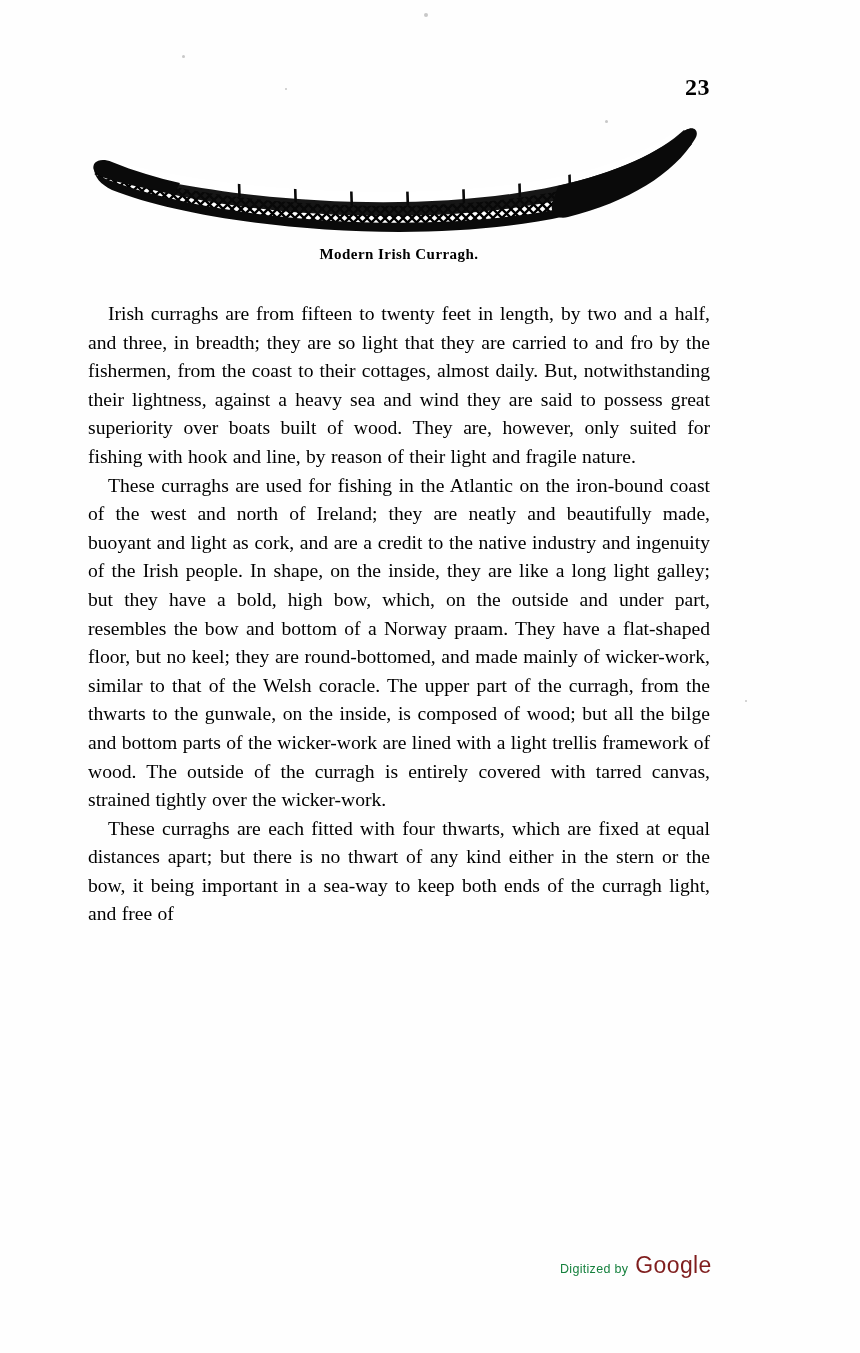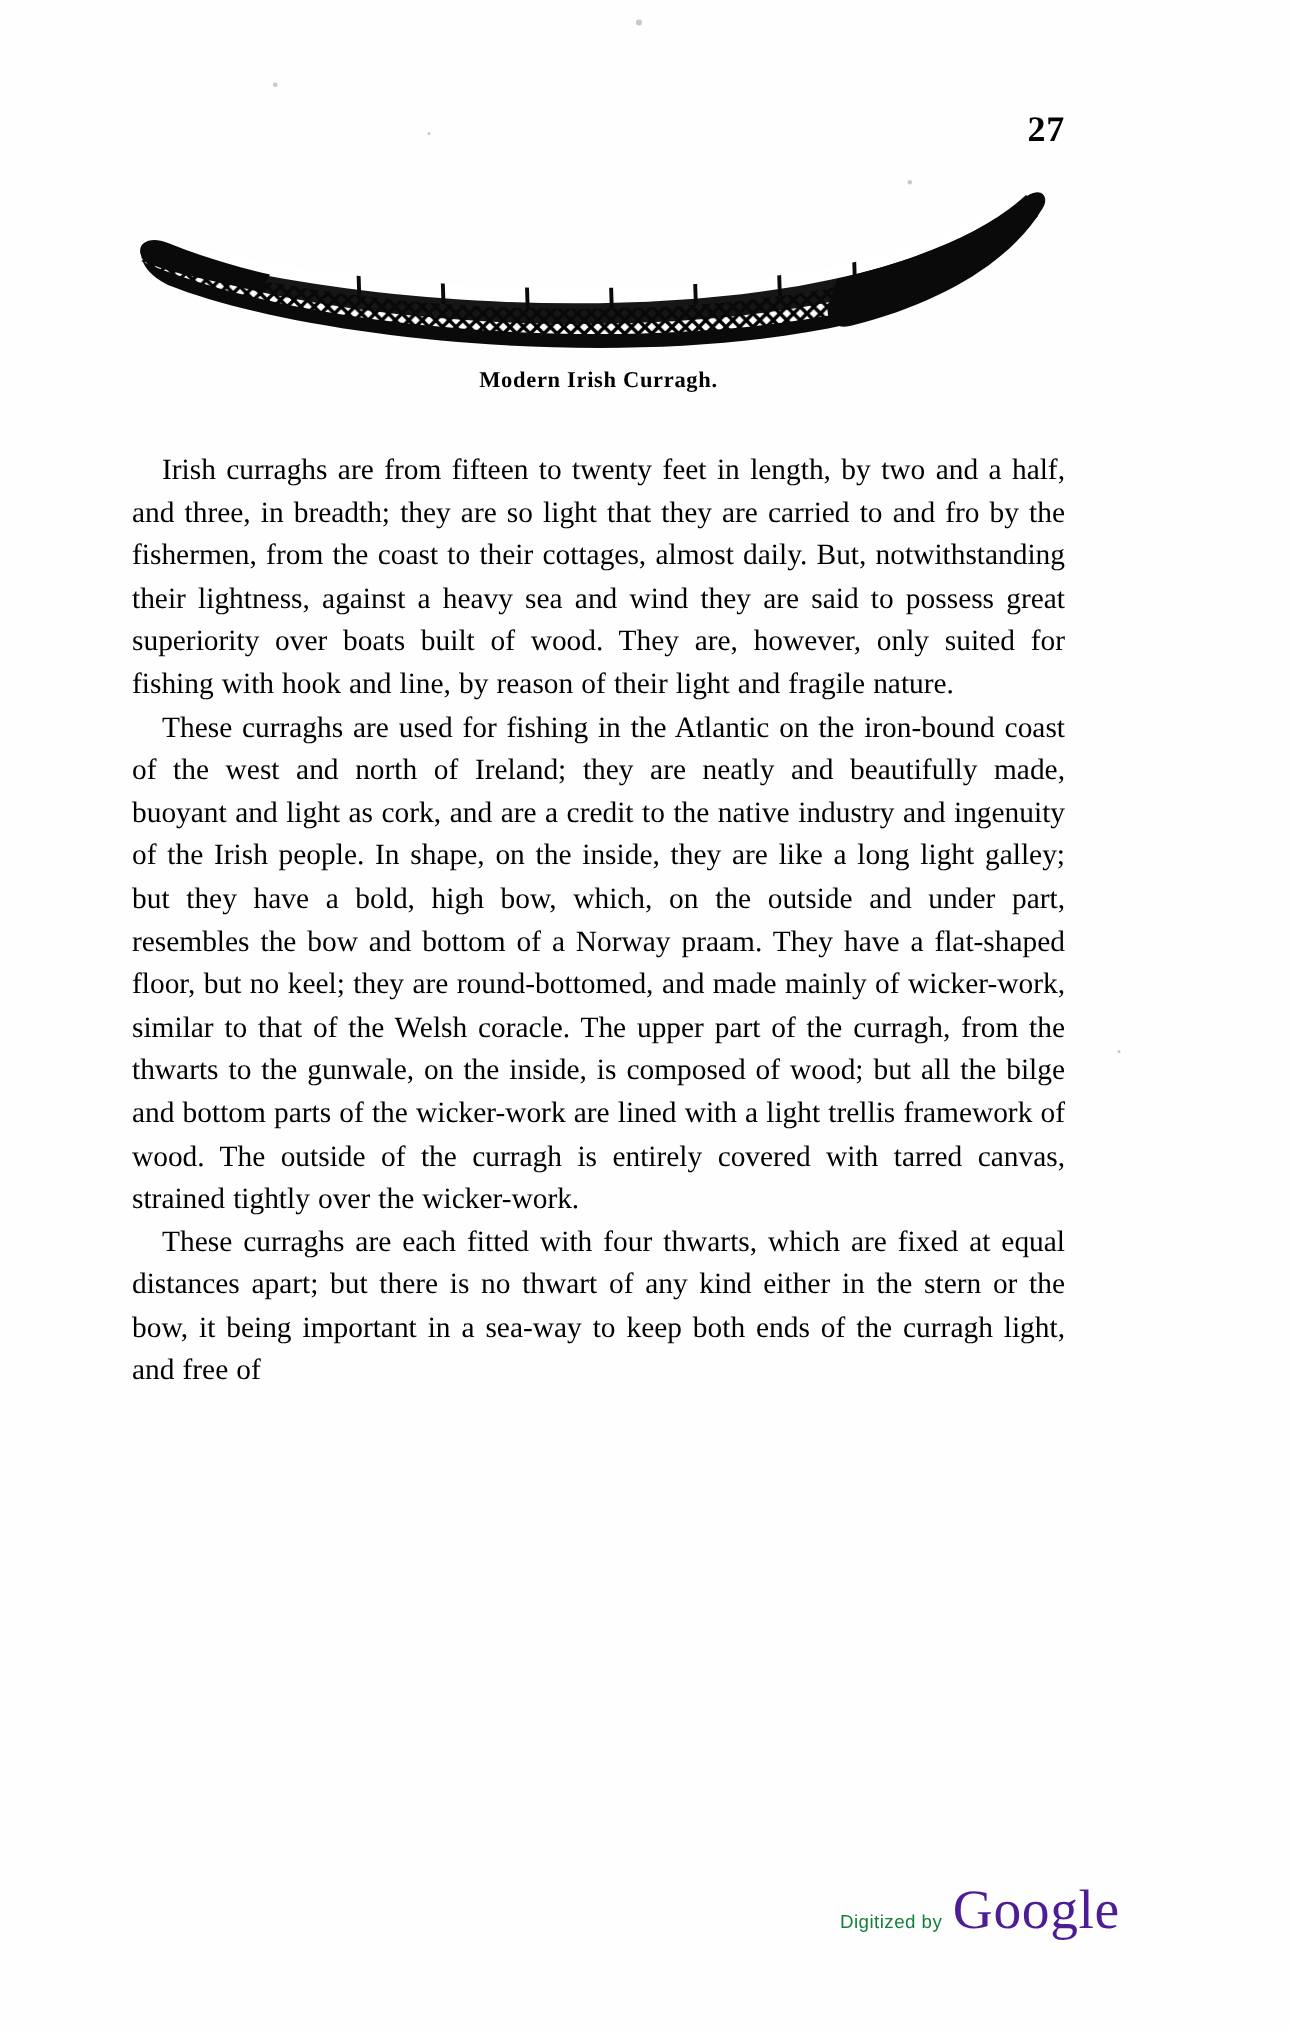--- a/index.html
+++ b/index.html
@@ -117,41 +117,41 @@
     user-select: none;
   }
   #wm-digitized {
     font-family: "Liberation Sans", "DejaVu Sans", sans-serif;
     font-size: 12.5px;
     color: #15803d;
     letter-spacing: .3px;
     vertical-align: baseline;
   }
   #wm-google {
-    font-family: Liberation Serif, serif;
-    font-size: 37px;
-    color: #4c1d95;
+    font-family: Liberation Sans, sans-serif;
+    font-size: 23px;
+    color: #7f1d1d;
     letter-spacing: .4px;
     margin-left: 7px;
     vertical-align: baseline;
   }
 </style>
 </head>
 <body>
 
 <div id="page">
 
   <div class="speck" style="left:424px;top:13px;width:4px;height:4px;"></div>
   <div class="speck" style="left:182px;top:55px;width:3px;height:3px;"></div>
   <div class="speck" style="left:285px;top:88px;width:2px;height:2px;"></div>
   <div class="speck" style="left:605px;top:120px;width:3px;height:3px;"></div>
   <div class="speck" style="left:745px;top:700px;width:2px;height:2px;"></div>
 
   <div id="running-head">
-    <div id="head-folio">27</div>
+    <div id="head-folio">23</div>
   </div>
 
   <div id="figure">
 
     <svg id="figure-art" viewBox="0 0 622 108" preserveAspectRatio="none" xmlns="http://www.w3.org/2000/svg">
       <defs>
 
         <pattern id="wicker" width="9" height="9" patternUnits="userSpaceOnUse">
           <rect width="9" height="9" fill="#ffffff"></rect>
           <path d="M0,0 L9,9 M9,0 L0,9" stroke="#000000" stroke-width="2.3"></path>

